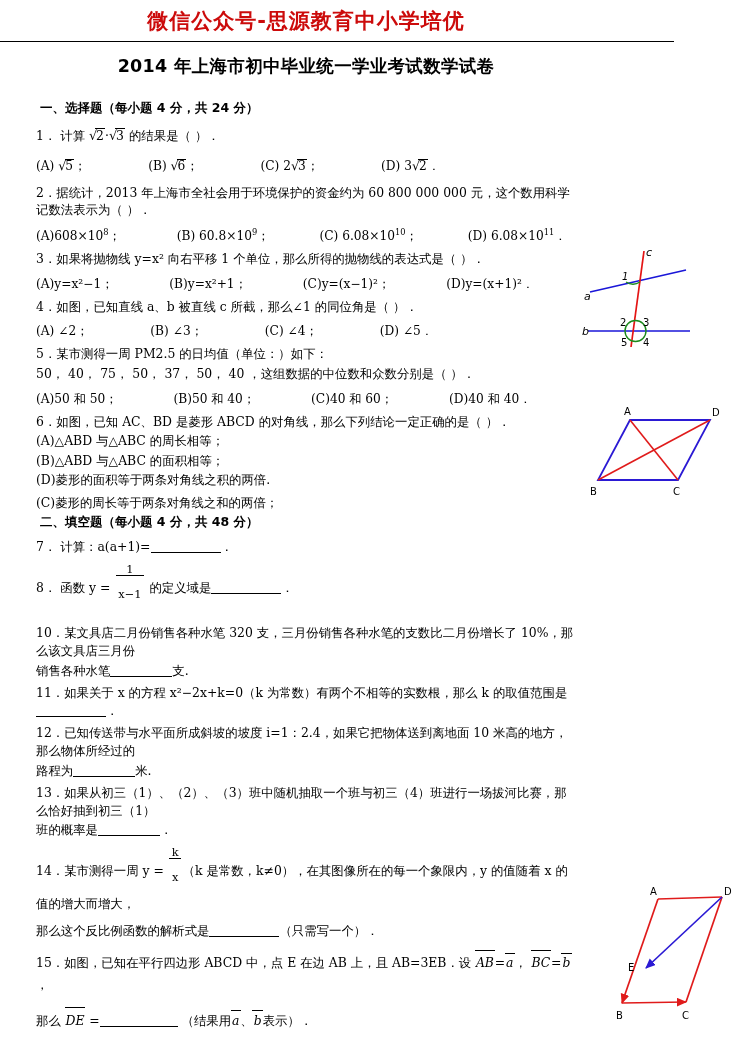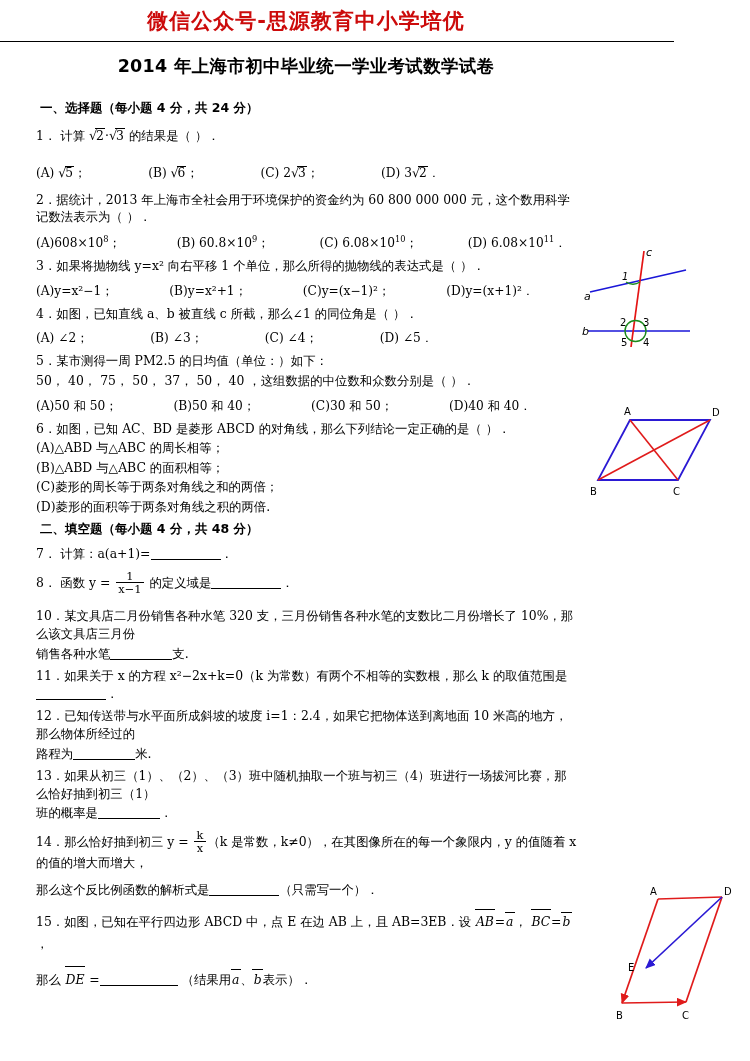--- a/index.html
+++ b/index.html
@@ -59,21 +59,21 @@
   .sup{font-size:.68em;vertical-align:super;}
 
   
   .rad{display:inline-block;position:relative;padding-left:.52em;}
   .rad::before{content:"\221A";position:absolute;left:0;top:-.05em;font-size:1.04em;}
   .rad>span{border-top:1px solid #000;padding:0 .09em 0 .05em;display:inline-block;line-height:1.08;}
 
   
   .frac{display:inline-block;vertical-align:-0.52em;text-align:center;margin:0 .12em;line-height:1.06;}
   .frac .num{display:block;font-size:.92em;padding:0 .22em;}
-  .frac .den{display:block;font-size:.92em;border-top:1px solid #000;padding:0 .22em;}
+  .frac .den{display:block;font-size:.92em;border-top:1px solid #000;padding:12px .22em;}
 
   
   .sys{display:inline-block;vertical-align:-0.5em;position:relative;padding-left:9px;margin:0 .1em;}
   .sys::before{
     content:"";position:absolute;left:0;top:1px;bottom:1px;width:7px;
     border:1.1px solid #000;border-right:none;border-radius:7px 0 0 7px;
   }
   .sys .r{display:block;font-size:.92em;line-height:1.26;padding-left:3px;white-space:nowrap;}
 
   
@@ -95,21 +95,21 @@
 <div class="page">
 
   <div class="banner" style="color:#cc0b0b">微信公众号-思源教育中小学培优</div>
   <div class="hrule"></div>
   <div class="doc-title">2014 年上海市初中毕业统一学业考试数学试卷</div>
 
   <div class="content">
 
     <div class="sec-head">一、选择题（每小题 4 分，共 24 分）</div>
 
-    <div class="q" style="margin-bottom:20px;">
+    <div class="q" style="margin-bottom:13px;">
       <span>1．</span>
       <span>计算</span>
       <span class="rad"><span>2</span></span><span>·</span><span class="rad"><span>3</span></span>
       <span>的结果是（</span>
       <span>）．</span>
     </div>
     <div class="opts" style="margin-bottom:9px;">
       <span class="o">
         <span>(A)</span>
         <span class="rad"><span>5</span></span><span>；</span>
@@ -172,32 +172,32 @@
 
     <div class="q tight">
       <span>5．</span><span>某市测得一周 PM2.5 的日均值（单位：）如下：</span>
     </div>
     <div class="q tight">50，  40，  75，  50，  37，  50，  40 ，这组数据的中位数和众数分别是（    ）．</div>
     <div class="opts">
       <span class="o"><span>(A)</span><span>50 和 50</span><span>；</span></span>
       <span class="gap2"></span>
       <span class="o"><span>(B)</span><span>50 和 40</span><span>；</span></span>
       <span class="gap2"></span>
-      <span class="o"><span>(C)</span><span>30 和 50</span><span>；</span></span>
+      <span class="o"><span>(C)</span><span>40 和 60</span><span>；</span></span>
       <span class="gap2"></span>
       <span class="o"><span>(D)</span><span>40 和 40</span><span>．</span></span>
     </div>
 
     <div class="q tight">
       <span>6．</span><span>如图，已知 AC、BD 是菱形 ABCD 的对角线，那么下列结论一定正确的是（    ）．</span>
     </div>
     <div class="q tight">(A)△ABD 与△ABC 的周长相等；</div>
     <div class="q tight">(B)△ABD 与△ABC 的面积相等；</div>
+    <div class="q" style="margin-bottom:5px;">(D)菱形的面积等于两条对角线之积的两倍.</div>
     <div class="q tight">(C)菱形的周长等于两条对角线之和的两倍；</div>
-    <div class="q" style="margin-bottom:5px;">(D)菱形的面积等于两条对角线之积的两倍.</div>
 
     <div class="sec-head" style="margin-bottom:7px;">二、填空题（每小题 4 分，共 48 分）</div>
 
     <div class="q" style="margin-bottom:8px;">
       <span>7．</span>
       <span>计算：</span><span>a(a+1)=</span><span class="blanks b-md"></span><span>．</span>
     </div>
 
     <div class="q" style="margin-bottom:12px;">
       <span>8．</span>
@@ -229,21 +229,21 @@
     </div>
 
     <div class="q tight">
       <span>13．</span><span>如果从初三（1）、（2）、（3）班中随机抽取一个班与初三（4）班进行一场拔河比赛，那么恰好抽到初三（1）</span>
     </div>
     <div class="q" style="margin-bottom:7px;">
       <span>班的概率是</span><span class="blanks b-sm"></span><span>．</span>
     </div>
 
     <div class="q" style="margin-bottom:9px;">
-      <span>14．</span><span>那么恰好抽到初三 y =</span>
+      <span>14．</span><span>某市测得一周 y =</span>
       <span class="frac">
         <span class="num">k</span>
         <span class="den">x</span>
       </span><span>（k 是常数，k≠0），在其图像所在的每一个象限内，y 的值随着 x 的值的增大而增大，</span>
     </div>
     <div class="q" style="margin-bottom:11px;">
       <span>那么这个反比例函数的解析式是</span><span class="blanks b-md"></span><span>（只需写一个）．</span>
     </div>
 
     <div class="q" style="margin-bottom:14px;">

